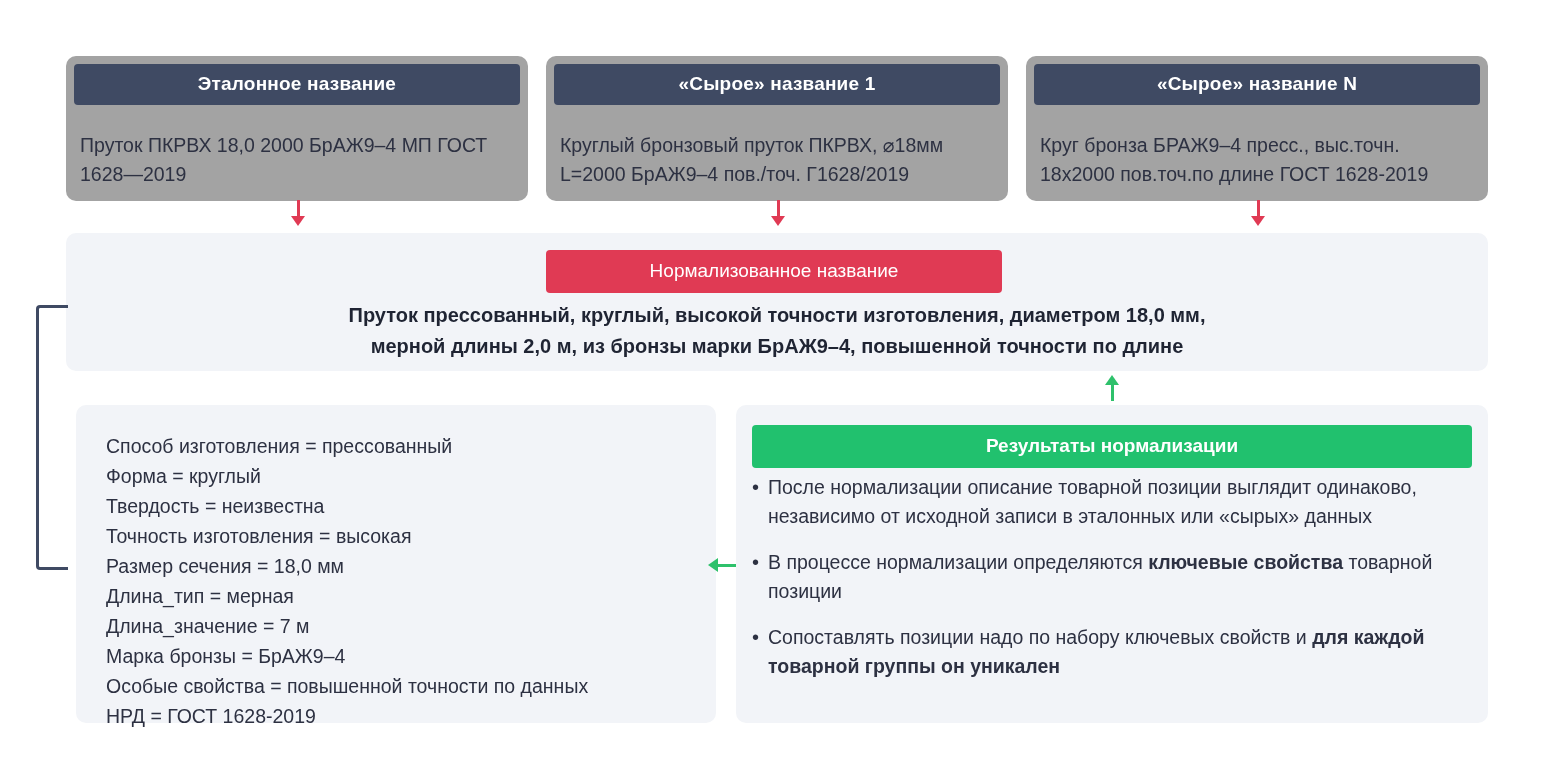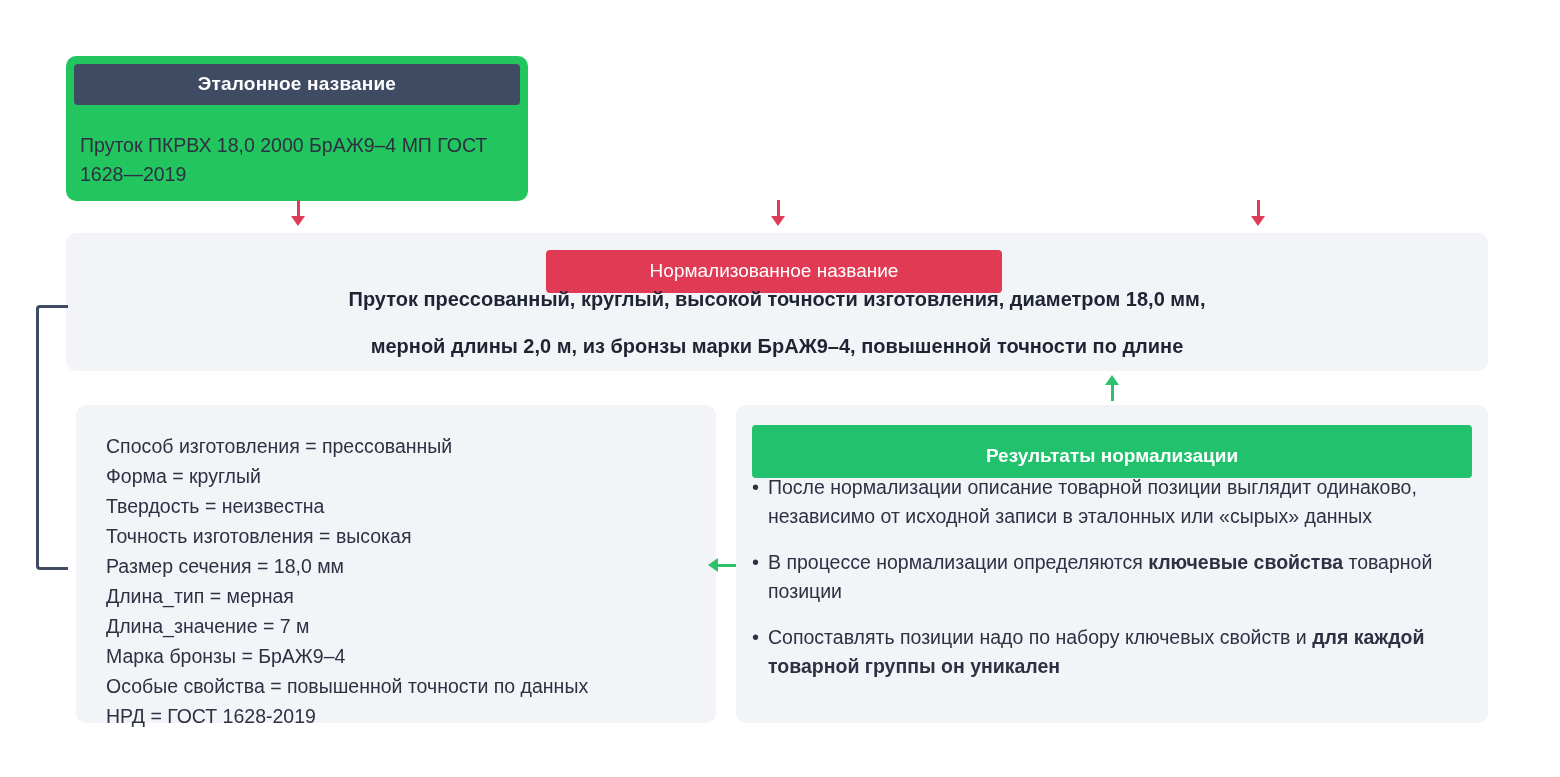--- a/index.html
+++ b/index.html
@@ -15,21 +15,21 @@
     position: relative;
     width: 1560px;
     height: 777px;
     overflow: hidden;
     background: #ffffff;
   }
 
   
   .src-card {
     position: absolute;
-    background: #22c55e;
+    background: #a3a3a3;
     border-radius: 10px;
     box-sizing: border-box;
     padding: 0;
   }
   .src-head {
     margin: 8px 8px 0 8px;
     background: #3f4a63;
     border-radius: 4px;
     color: #ffffff;
     font-size: 19px;
@@ -159,21 +159,21 @@
     box-sizing: border-box;
   }
   .res-head {
     position: absolute;
     background: #21c16e;
     border-radius: 4px;
     color: #ffffff;
     font-size: 19px;
     font-weight: bold;
     text-align: center;
-    padding: 20px 6px 11px 6px;
+    padding: 10px 6px 11px 6px;
     box-sizing: border-box;
   }
   .res-list {
     position: absolute;
     box-sizing: border-box;
   }
   .res-item {
     display: flex;
     align-items: flex-start;
     margin-bottom: 17px;
@@ -195,40 +195,48 @@
 </head>
 <body>
 
 <div id="canvas">
 
   <div class="src-card" style="left:66px; top:56px; width:462px; height:145px;">
     <div class="src-head">Эталонное название</div>
     <div class="src-body">Пруток ПКРВХ 18,0 2000 БрАЖ9–4 МП ГОСТ 1628—2019</div>
   </div>
 
-
+  <div class="src-card" style="left:546px; top:56px; width:462px; height:145px;">
+    <div class="src-head">«Сырое» название 1</div>
+    <div class="src-body">Круглый бронзовый пруток ПКРВХ, ⌀18мм L=2000 БрАЖ9–4 пов./точ. Г1628/2019</div>
+  </div>
+
+  <div class="src-card" style="left:1026px; top:56px; width:462px; height:145px;">
+    <div class="src-head">«Сырое» название N</div>
+    <div class="src-body">Круг бронза БРАЖ9–4 пресс., выс.точн. 18х2000 пов.точ.по длине ГОСТ 1628-2019</div>
+  </div>
 
   <div class="arrow-down" style="left:291px; top:200px;">
     <div class="shaft" style="height:16px;"></div>
     <div class="headtri"></div>
   </div>
   <div class="arrow-down" style="left:771px; top:200px;">
     <div class="shaft" style="height:16px;"></div>
     <div class="headtri"></div>
   </div>
   <div class="arrow-down" style="left:1251px; top:200px;">
     <div class="shaft" style="height:16px;"></div>
     <div class="headtri"></div>
   </div>
 
   <div class="norm-panel" style="left:66px; top:233px; width:1422px; height:138px;"></div>
 
   <div class="norm-badge" style="left:546px; top:250px; width:456px;">Нормализованное название</div>
 
-  <div class="norm-text" style="left:86px; top:284px; width:1382px;">Пруток прессованный, круглый, высокой точности изготовления, диаметром 18,0 мм,</div>
+  <div class="norm-text" style="left:86px; top:300px; width:1382px;">Пруток прессованный, круглый, высокой точности изготовления, диаметром 18,0 мм,</div>
   <div class="norm-text" style="left:86px; top:331px; width:1382px;">мерной длины 2,0 м, из бронзы марки БрАЖ9–4, повышенной точности по длине</div>
 
   <div class="bracket" style="left:36px; top:305px; width:32px; height:265px;"></div>
 
   <div class="props-panel" style="left:76px; top:405px; width:640px; height:318px;">
     <div class="props-line">Способ изготовления = прессованный</div>
     <div class="props-line">Форма = круглый</div>
     <div class="props-line">Твердость = неизвестна</div>
     <div class="props-line">Точность изготовления = высокая</div>
     <div class="props-line">Размер сечения = 18,0 мм</div>

